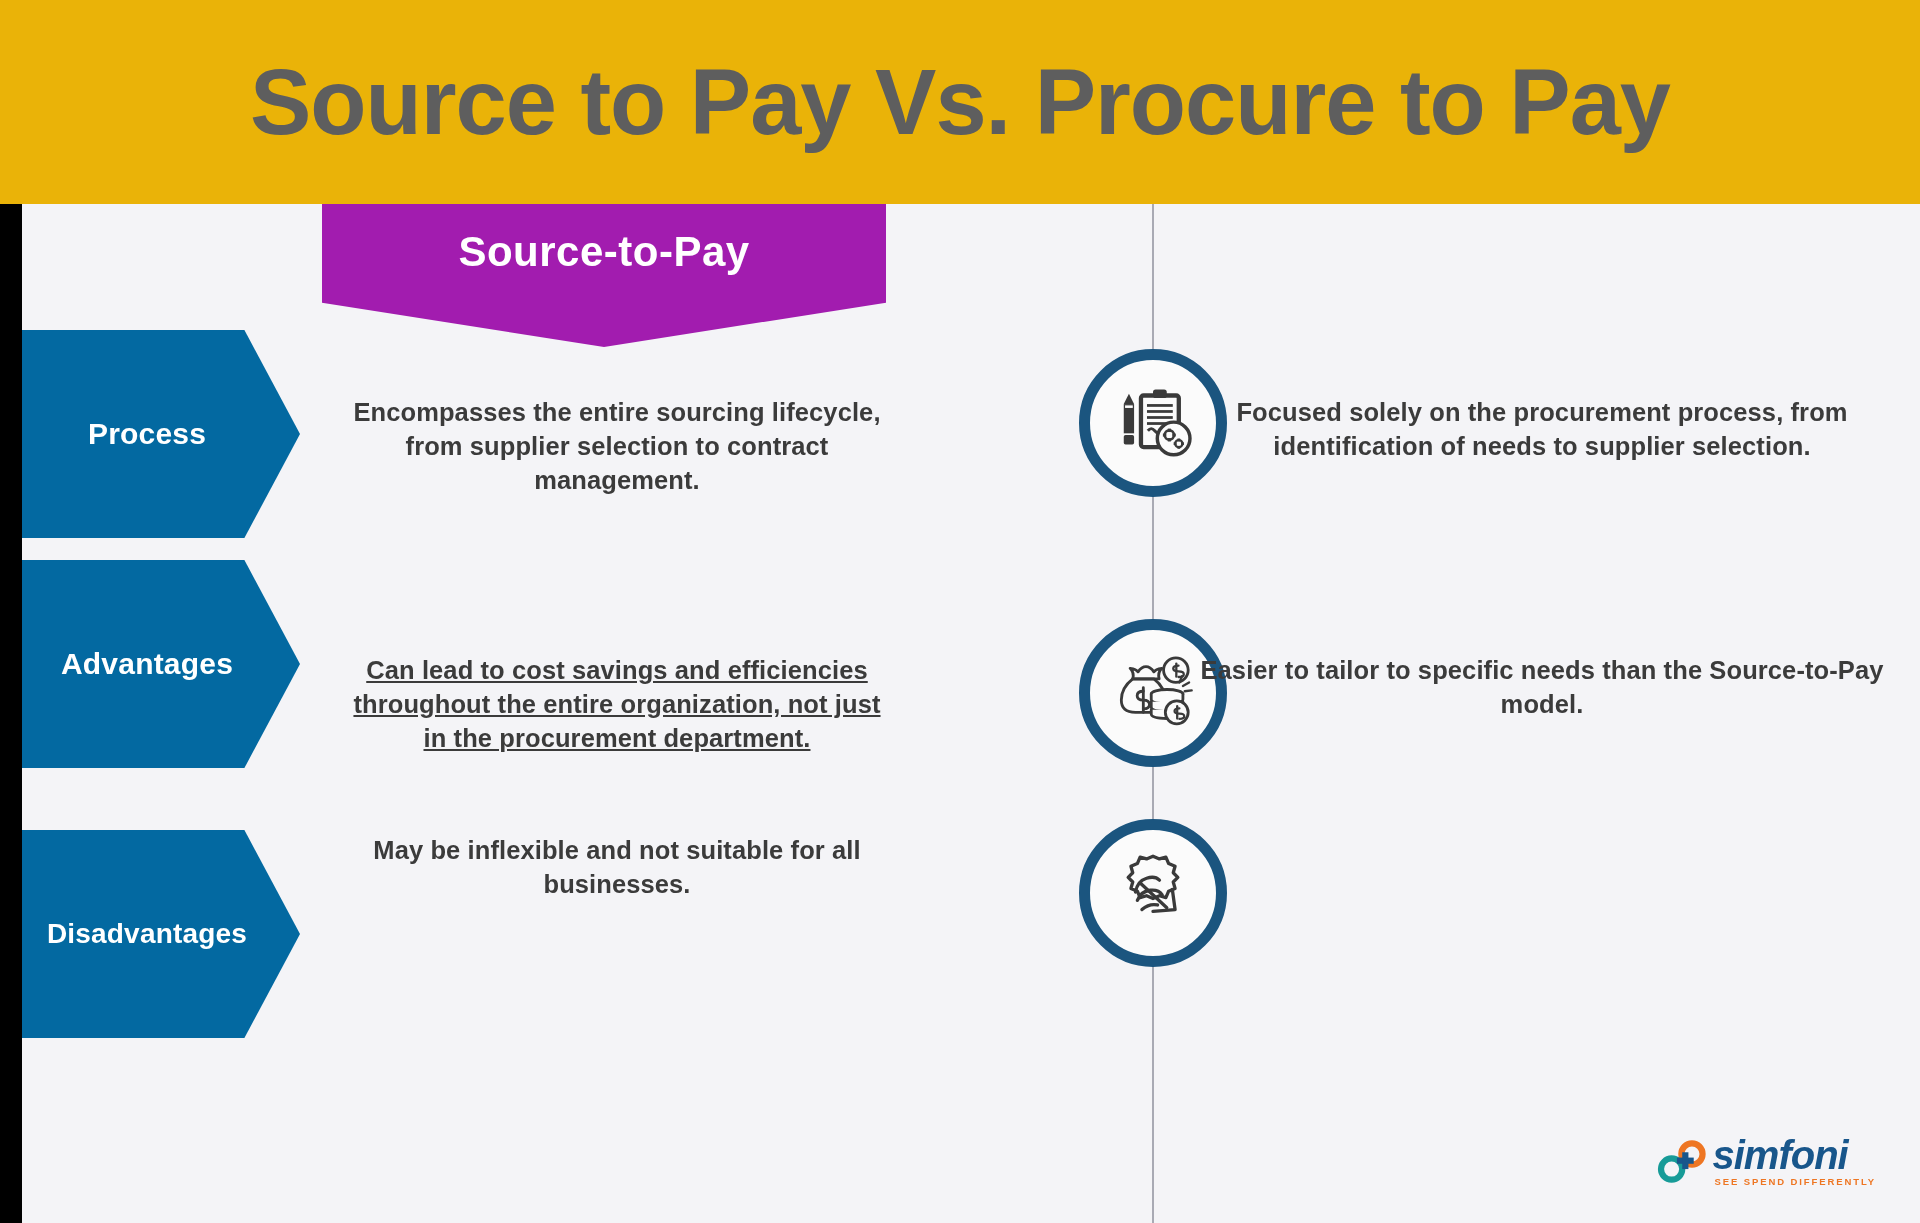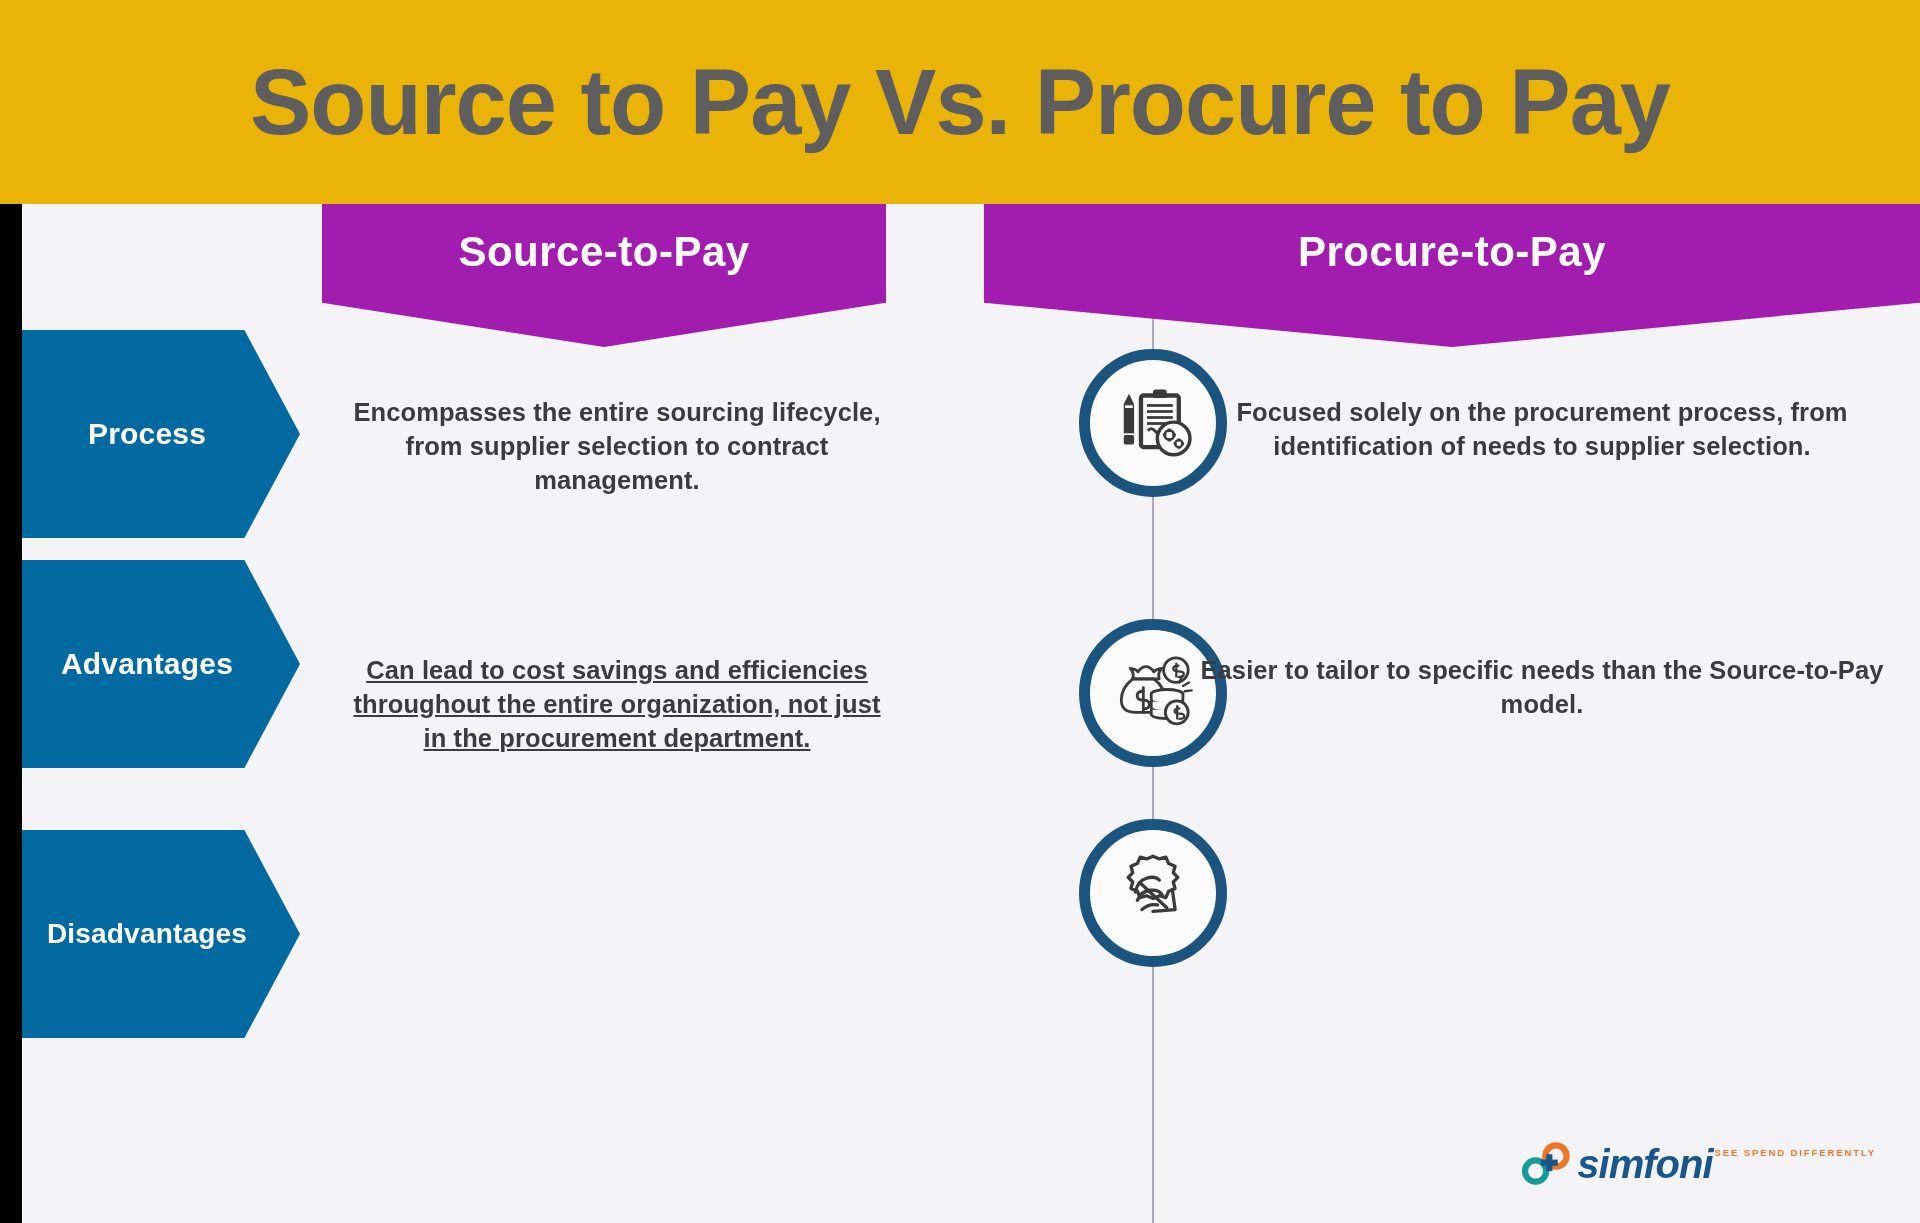--- a/index.html
+++ b/index.html
@@ -141,21 +141,21 @@
 
   
   .logo {
     position:absolute;
     right:44px; bottom:36px;
     display:flex;
     align-items:center;
     gap:4px;
   }
   .logo-mark { width:58px; height:46px; }
-  .logo-text-wrap { display:flex; flex-direction:row; align-items:flex-start; margin-left:-4px; }
+  .logo-text-wrap { display:flex; flex-direction:column; align-items:flex-start; margin-left:-4px; }
   .logo-word {
     color:#18568B;
     font-size:40px;
     font-weight:bold;
     font-style:italic;
     line-height:0.95;
     letter-spacing:-1px;
   }
   .logo-tag {
     color:#EE7623;
@@ -174,23 +174,20 @@
   <div class="title-band">
     <h1 class="title-text">Source to Pay Vs. Procure to Pay</h1>
   </div>
 
   <div class="panel">
 
     <div class="divider"></div>
 
     <div class="banner banner-s2p">
       <span class="banner-title">Source-to-Pay</span>
-    </div>
-    <div class="banner banner-p2p">
-      <span class="banner-title">Procure-to-Pay</span>
     </div>
 
     <div class="row row-1">
       <div class="tab tab-1">
         <span class="tab-label">Process</span>
       </div>
       <div class="cell cell-left c1-left">Encompasses the entire sourcing lifecycle, from supplier selection to contract management.</div>
       <div class="icon-wrap ic-1">
         <svg width="86" height="86" viewBox="0 0 100 100" fill="none">
 
@@ -258,20 +255,21 @@
           <line x1="80" y1="38" x2="83" y2="31" stroke-width="2.6"></line>
         </svg>
       </div>
       <div class="cell cell-right c2-right">Easier to tailor to specific needs than the Source-to-Pay model.</div>
     </div>
 
     <div class="row row-3">
       <div class="tab tab-3">
         <span class="tab-label small">Disadvantages</span>
       </div>
+      <div class="cell cell-left c3-left">May be inflexible and not suitable for all businesses.</div>
       <div class="icon-wrap ic-3">
         <svg width="92" height="92" viewBox="0 0 100 100" fill="none" stroke="#3A3A3A" stroke-width="3.6" stroke-linecap="round" stroke-linejoin="round">
           <path d="M50 10
                    l7 3 l7 -2 l3 7 l7 3 l-2 7 l5 5 l-5 5 l2 7 l-7 3 l-3 7 l-7 -2 l-7 3 l-7 -3 l-7 2 l-3 -7 l-7 -3 l2 -7 l-5 -5 l5 -5 l-2 -7 l7 -3 l3 -7 l7 2 Z" fill="#FBFBFB"></path>
           <path d="M31 49 q2 -12 12 -15 q9 -3 14 2" fill="none"></path>
           <path d="M33 58 q4 -10 14 -11 q9 -1 13 5" fill="none"></path>
           <path d="M38 68 q8 -7 17 -5" fill="none"></path>
           <path d="M37 40 l28 26" fill="none"></path>
           <path d="M50 70 l24 -2 l-3 -22" fill="none"></path>
         </svg>

